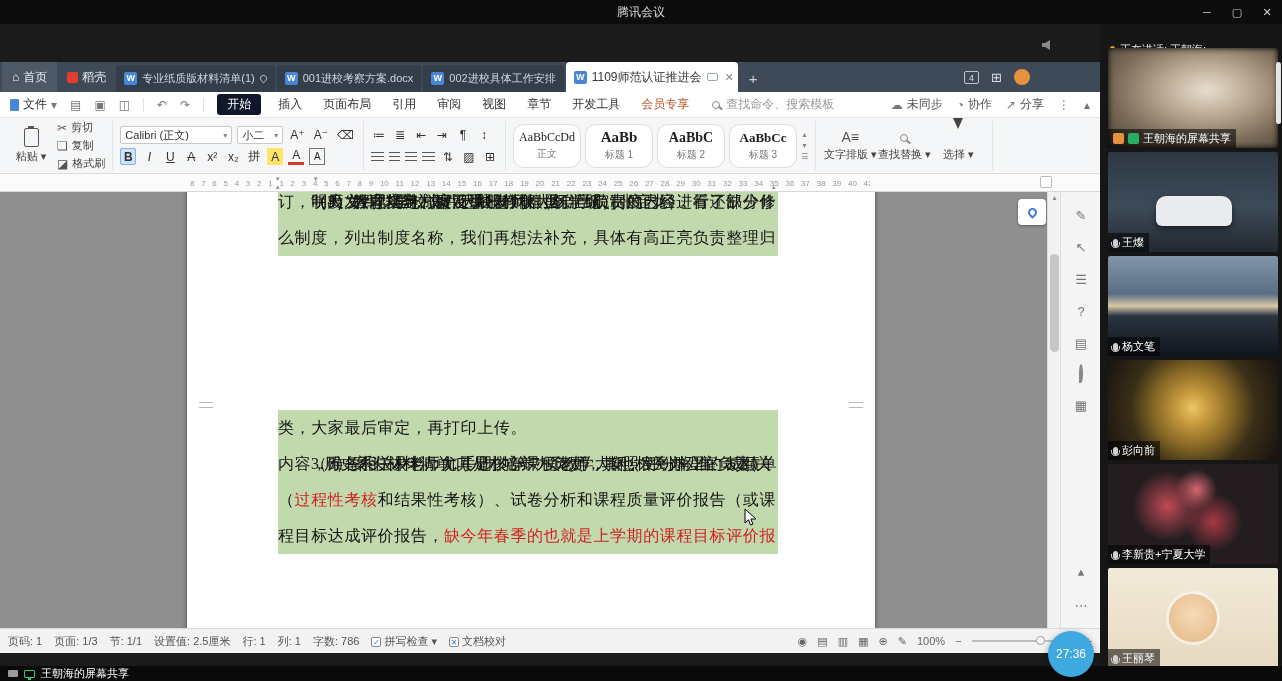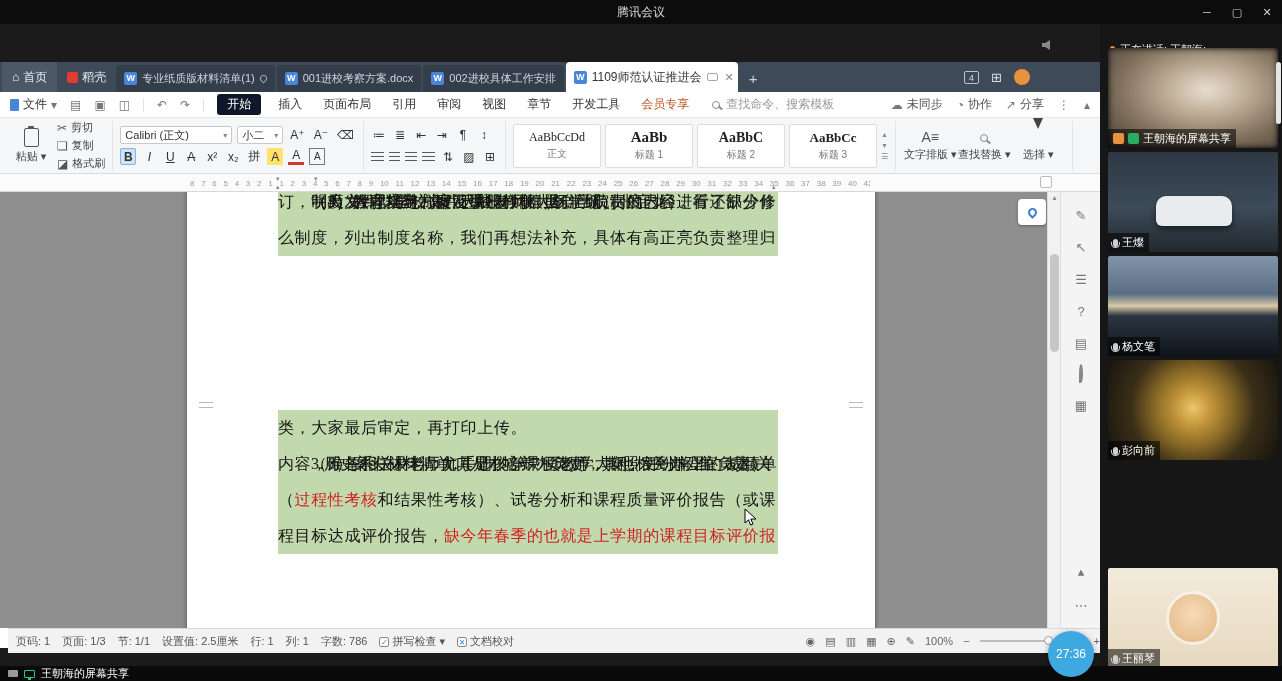--- a/index.html
+++ b/index.html
@@ -66,21 +66,21 @@
   .u-l { text-decoration:underline; }
   .strike { text-decoration:line-through; }
   .hl-a { background:#ffe36b; padding:0 2px; border-radius:1px; }
   .col-a { border-bottom:3px solid #d23a2e; line-height:11px; }
   .box-a { border:1px solid #777; padding:0 2px; font-size:10px; }
   .parag { display:flex; flex-direction:column; justify-content:center; gap:5px; }
   .ibars { width:13px; height:9px; background:repeating-linear-gradient(to bottom,#5a5a5a 0 1.5px,transparent 1.5px 3.8px); display:inline-block; }
   .ibars.c { width:11px; } .ibars.r { width:12px; }
   .glyph { color:#555; font-size:12px; }
   .styleg { display:flex; align-items:center; gap:4px; }
-  .style-card { width:88px; height:44px; background:#fff; border:1px solid #ddd; border-radius:2px; display:flex; flex-direction:column; align-items:center; justify-content:center; gap:2px; }
+  .style-card { width:68px; height:44px; background:#fff; border:1px solid #ddd; border-radius:11px; display:flex; flex-direction:column; align-items:center; justify-content:center; gap:2px; }
   .style-card .pv { font-family:"Liberation Serif","DejaVu Serif",serif; font-size:12px; color:#222; }
   .style-card .lb { font-size:10px; color:#777; }
   .stylenav { display:flex; flex-direction:column; gap:2px; color:#888; font-size:8px; align-items:center; }
   .vtool { display:flex; flex-direction:column; align-items:center; justify-content:center; gap:2px; width:54px; color:#444; }
   .vtool .ic { font-size:14px; color:#555; height:16px; }
   .cursor-tri { width:0; height:0; border-left:5px solid transparent; border-right:5px solid transparent; border-top:11px solid #444; transform:rotate(-35deg); }
   
   .ruler { position:absolute; left:0; top:112px; width:1100px; height:18px; background:#fbfbfb; border-bottom:1px solid #d8d8d8; font-size:8px; color:#9a9a9a; }
   .ruler-nums { position:absolute; left:190px; top:5px; width:680px; white-space:nowrap; word-spacing:4.5px; overflow:hidden; }
   .ind { position:absolute; color:#8a8a8a; font-size:7px; }
@@ -96,21 +96,21 @@
   .psep { position:absolute; left:187px; top:208px; width:688px; height:10px; background:#fff; }
   .psep i { position:absolute; height:1px; width:14px; background:#b9b9b9; }
   .loc-pill { position:absolute; left:1018px; top:7px; width:28px; height:26px; background:#fff; border-radius:4px; box-shadow:0 1px 3px rgba(0,0,0,.35); display:flex; align-items:center; justify-content:center; }
   .pin-blue { width:9px; height:9px; border:2px solid #3b7fd4; border-radius:50% 50% 50% 0; transform:rotate(-45deg); }
   .vscroll { position:absolute; left:1047px; top:0; width:13px; height:436px; background:#f1f1f1; border-left:1px solid #ddd; }
   .vthumb { position:absolute; left:2px; top:62px; width:9px; height:98px; background:#c6c6c6; border-radius:5px; }
   .varr { position:absolute; left:0; width:13px; text-align:center; color:#8a8a8a; font-size:8px; }
   .rstrip { position:absolute; left:1060px; top:0; width:40px; height:436px; background:#f4f4f4; border-left:1px solid #ddd; }
   .rs-ic { position:absolute; left:0; width:40px; text-align:center; color:#777; font-size:13px; }
   
-  .statusbar { position:absolute; left:0; top:566px; width:1100px; height:20px; background:#f2f2f2; border-top:1px solid #d9d9d9; display:flex; align-items:center; padding:12px 8px; gap:12px; font-size:11px; color:#555; white-space:nowrap;margin-left:8px; }
+  .statusbar { position:absolute; left:0; top:566px; width:1100px; height:20px; background:#f2f2f2; border-top:1px solid #d9d9d9; display:flex; align-items:center; padding:12px 8px; gap:12px; font-size:11px; color:#555; white-space:nowrap; }
   .chk { width:10px; height:10px; border:1px solid #888; border-radius:2px; background:#fff; font-size:8px; line-height:9px; text-align:center; color:#3b7fd4; display:inline-block; }
   .sb-right { margin-left:auto; display:flex; align-items:center; gap:10px; color:#666; }
   .ztrack { position:relative; width:104px; height:2px; background:#bdbdbd; }
   .zthumb { position:absolute; left:62%; top:-4px; width:9px; height:9px; border-radius:50%; background:#fff; border:1px solid #999; }
   
   .panel { position:absolute; left:1100px; top:24px; width:182px; height:644px; background:#161616; }
   .speaking { position:absolute; left:10px; top:18px; display:flex; align-items:center; gap:5px; color:#e9e9e9; font-size:11px; white-space:nowrap; }
   .mic { width:5px; height:8px; border-radius:3px; background:#cfcfcf; position:relative; display:inline-block; flex:0 0 auto; }
   .mic::after { content:""; position:absolute; left:-2px; top:3px; width:7px; height:5px; border:1px solid #cfcfcf; border-top:none; border-radius:0 0 5px 5px; }
   .mic.org { background:#e8923f; } .mic.org::after { border-color:#e8923f; }
@@ -480,20 +480,27 @@
     </div>
 
     <div class="tile" style="top:336px;">
       <div class="art art4"></div>
       <div class="tlabel">
         <span class="mic"></span>
         <span>彭向前</span>
       </div>
     </div>
 
+    <div class="tile" style="top:440px;">
+      <div class="art art5"></div>
+      <div class="tlabel">
+        <span class="mic"></span>
+        <span>李新贵+宁夏大学</span>
+      </div>
+    </div>
 
     <div class="tile" style="top:544px;">
       <div class="art art6"></div>
       <div class="tlabel">
         <span class="mic"></span>
         <span>王丽琴</span>
       </div>
     </div>
 
     <div class="pscroll">

